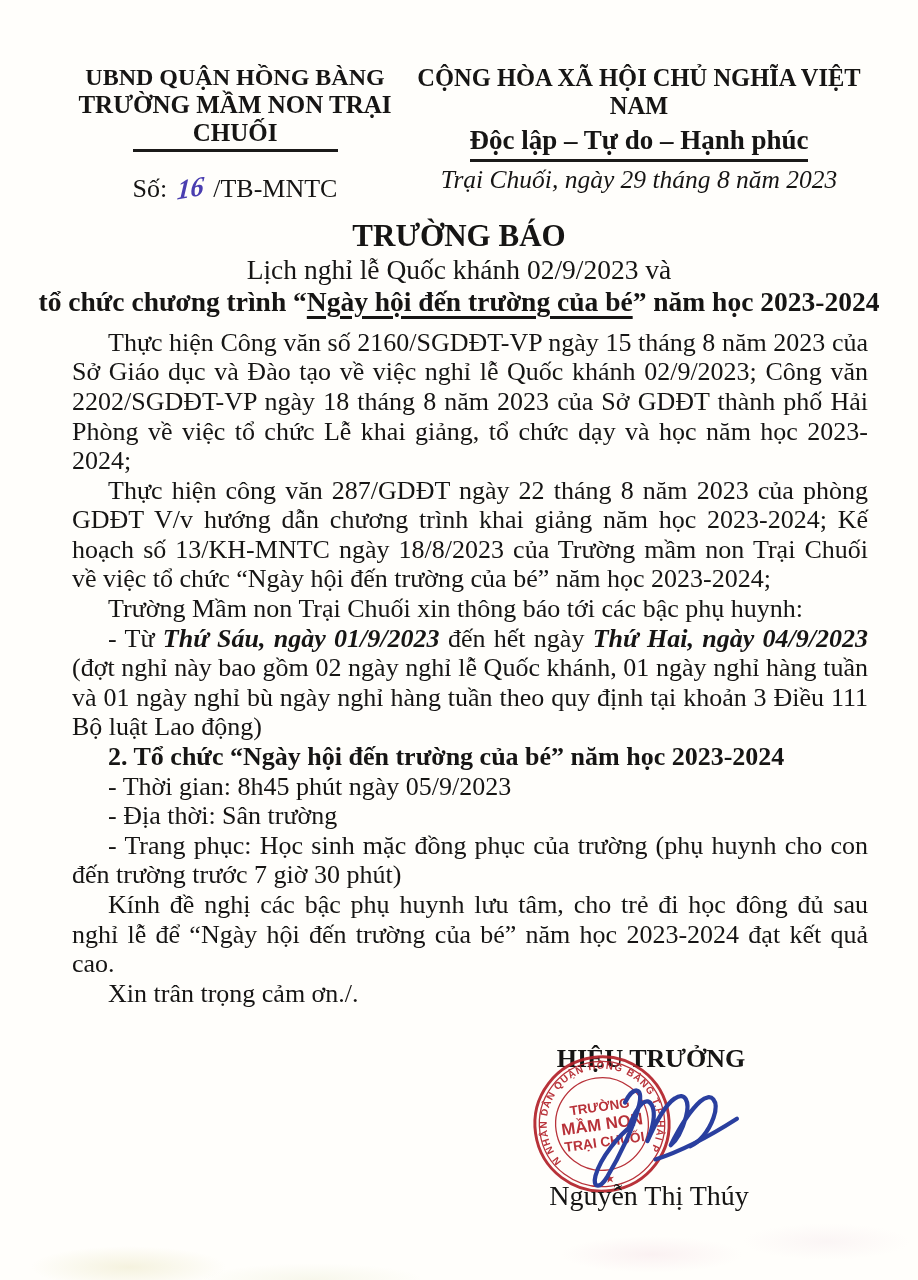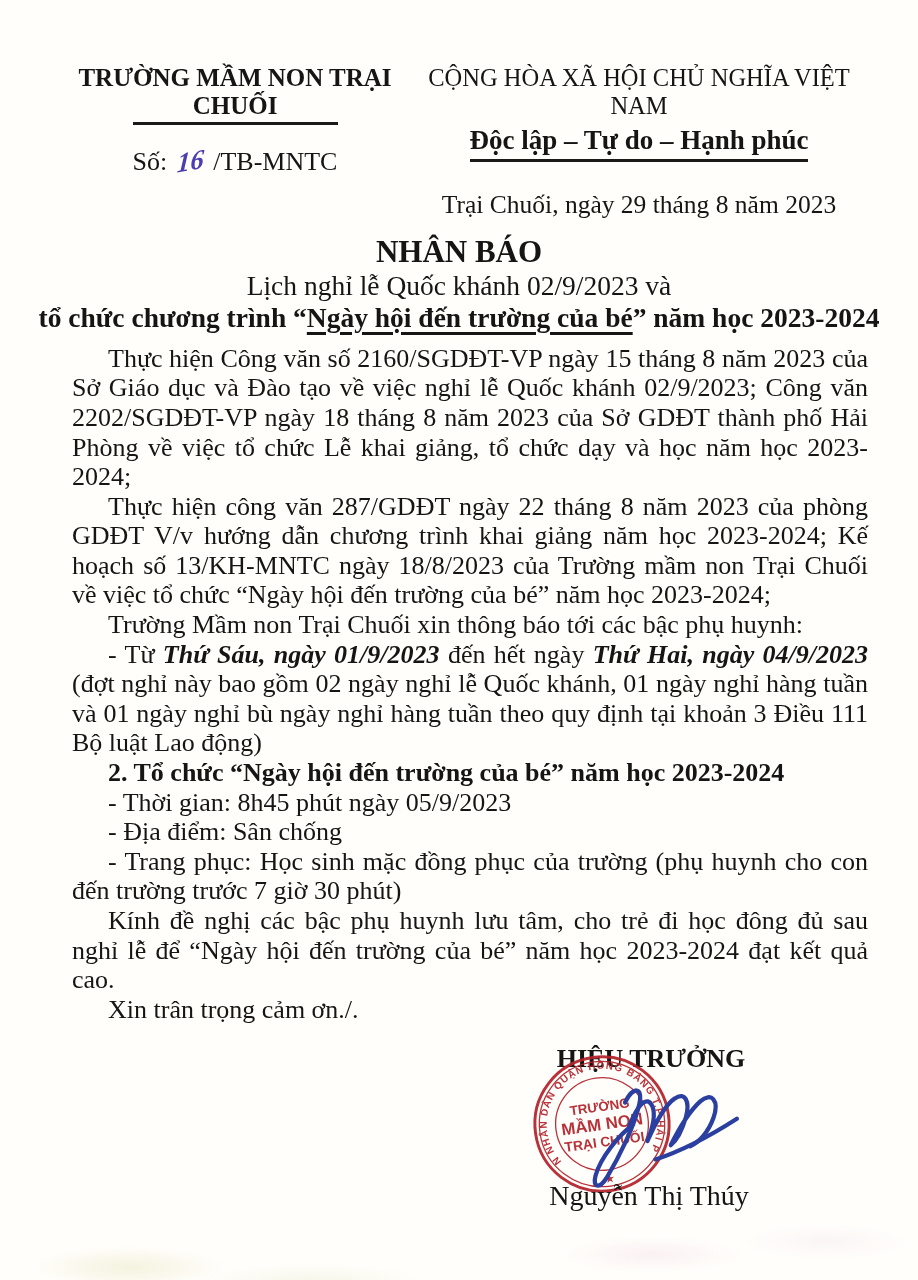--- a/index.html
+++ b/index.html
@@ -23,24 +23,24 @@
   .header-left { width:330px; text-align:center; }
   .header-right { flex:1; text-align:center; }
   .org-line1 { font-size:24px; font-weight:bold; }
   .org-line2 { font-size:25px; font-weight:bold; margin-top:0; }
   .org-underline { width:205px; border-bottom:3px solid #1b1a19; margin:2px auto 0; }
   .doc-number { margin-top:21px; font-size:26px; }
   .hand-number {
     color:#4a3eb0; font-style:italic; font-weight:bold; font-size:27px;
     display:inline-block; transform:rotate(-10deg) skewX(-14deg); margin:0 3px;
   }
-  .motto1 { font-size:24.5px; font-weight:normal; }
+  .motto1 { font-size:24.5px; font-weight:bold; }
   .motto2 { font-size:27px; font-weight:bold; margin-top:5px; }
   .motto-underline { width:338px; border-bottom:3px solid #1b1a19; margin:3px auto 0; }
-  .dateline { margin-top:28px; font-size:25.5px; }
+  .dateline { margin-top:3px; font-style:italic; font-size:25.5px; }
 
   
   .title-block { text-align:center; margin-top:14px; line-height:1.16; }
   .title-1 { font-size:31px; font-weight:bold; }
   .title-2 { font-size:27.5px; font-weight:normal; }
   .title-3 { font-size:27.5px; font-weight:bold; }
   .title-3 .u { text-decoration:underline; text-decoration-thickness:2.5px; text-underline-offset:5px; }
 
   
   .body {
@@ -60,50 +60,51 @@
   .stamp-svg { position:absolute; left:58px; top:6px; width:148px; height:148px; z-index:2; opacity:0.93; }
   .sig-svg   { position:absolute; left:96px; top:34px; width:178px; height:112px; z-index:3; pointer-events:none; }
 </style>
 </head>
 <body>
 
 <div class="page">
 
   <div class="header">
     <div class="header-left">
+      <div class="org-line1">UBND QUẬN HỒNG BÀNG</div>
       <div class="org-line2">TRƯỜNG MẦM NON TRẠI CHUỐI</div>
       <div class="org-underline"></div>
       <div class="doc-number">
         <span>Số:</span>
         <span class="hand-number">16</span>
         <span>/TB-MNTC</span>
       </div>
     </div>
     <div class="header-right">
       <div class="motto1">CỘNG HÒA XÃ HỘI CHỦ NGHĨA VIỆT NAM</div>
       <div class="motto2">Độc lập – Tự do – Hạnh phúc</div>
       <div class="motto-underline"></div>
       <div class="dateline">Trại Chuối, ngày 29 tháng 8 năm 2023</div>
     </div>
   </div>
 
   <div class="title-block">
-    <div class="title-1">NHÂN BÁO</div>
+    <div class="title-1">TRƯỜNG BÁO</div>
     <div class="title-2">Lịch nghỉ lễ Quốc khánh 02/9/2023 và</div>
     <div class="title-3"><span>tổ chức chương trình “</span><span class="u">Ngày hội đến trường của bé</span><span>” năm học 2023-2024</span></div>
   </div>
 
   <div class="body">
     <p>Thực hiện Công văn số 2160/SGDĐT-VP ngày 15 tháng 8 năm 2023 của Sở Giáo dục và Đào tạo về việc nghỉ lễ Quốc khánh 02/9/2023; Công văn 2202/SGDĐT-VP ngày 18 tháng 8 năm 2023 của Sở GDĐT thành phố Hải Phòng về việc tổ chức Lễ khai giảng, tổ chức dạy và học năm học 2023-2024;</p>
     <p>Thực hiện công văn 287/GDĐT ngày 22 tháng 8 năm 2023 của phòng GDĐT V/v hướng dẫn chương trình khai giảng năm học 2023-2024; Kế hoạch số 13/KH-MNTC ngày 18/8/2023 của Trường mầm non Trại Chuối về việc tổ chức “Ngày hội đến trường của bé” năm học 2023-2024;</p>
     <p>Trường Mầm non Trại Chuối xin thông báo tới các bậc phụ huynh:</p>
     <p><span>- Từ </span><span class="bi">Thứ Sáu, ngày 01/9/2023</span><span> đến hết ngày </span><span class="bi">Thứ Hai, ngày 04/9/2023</span><span> (đợt nghỉ này bao gồm 02 ngày nghỉ lễ Quốc khánh, 01 ngày nghỉ hàng tuần và 01 ngày nghỉ bù ngày nghỉ hàng tuần theo quy định tại khoản 3 Điều 111 Bộ luật Lao động)</span></p>
     <p class="b">2. Tổ chức “Ngày hội đến trường của bé” năm học 2023-2024</p>
     <p>- Thời gian: 8h45 phút ngày 05/9/2023</p>
-    <p>- Địa điểm: Sân chống</p>
+    <p>- Địa thời: Sân trường</p>
     <p>- Trang phục: Học sinh mặc đồng phục của trường (phụ huynh cho con đến trường trước 7 giờ 30 phút)</p>
     <p>Kính đề nghị các bậc phụ huynh lưu tâm, cho trẻ đi học đông đủ sau nghỉ lễ để “Ngày hội đến trường của bé” năm học 2023-2024 đạt kết quả cao.</p>
     <p>Xin trân trọng cảm ơn./.</p>
   </div>
 
   <div class="sig-block">
     <div class="sig-title">HIỆU TRƯỞNG</div>
 
     <svg class="stamp-svg" viewBox="0 0 150 150" xmlns="http://www.w3.org/2000/svg">
       <g transform="rotate(-8 75 75)" fill="none" stroke="#b3232b">

